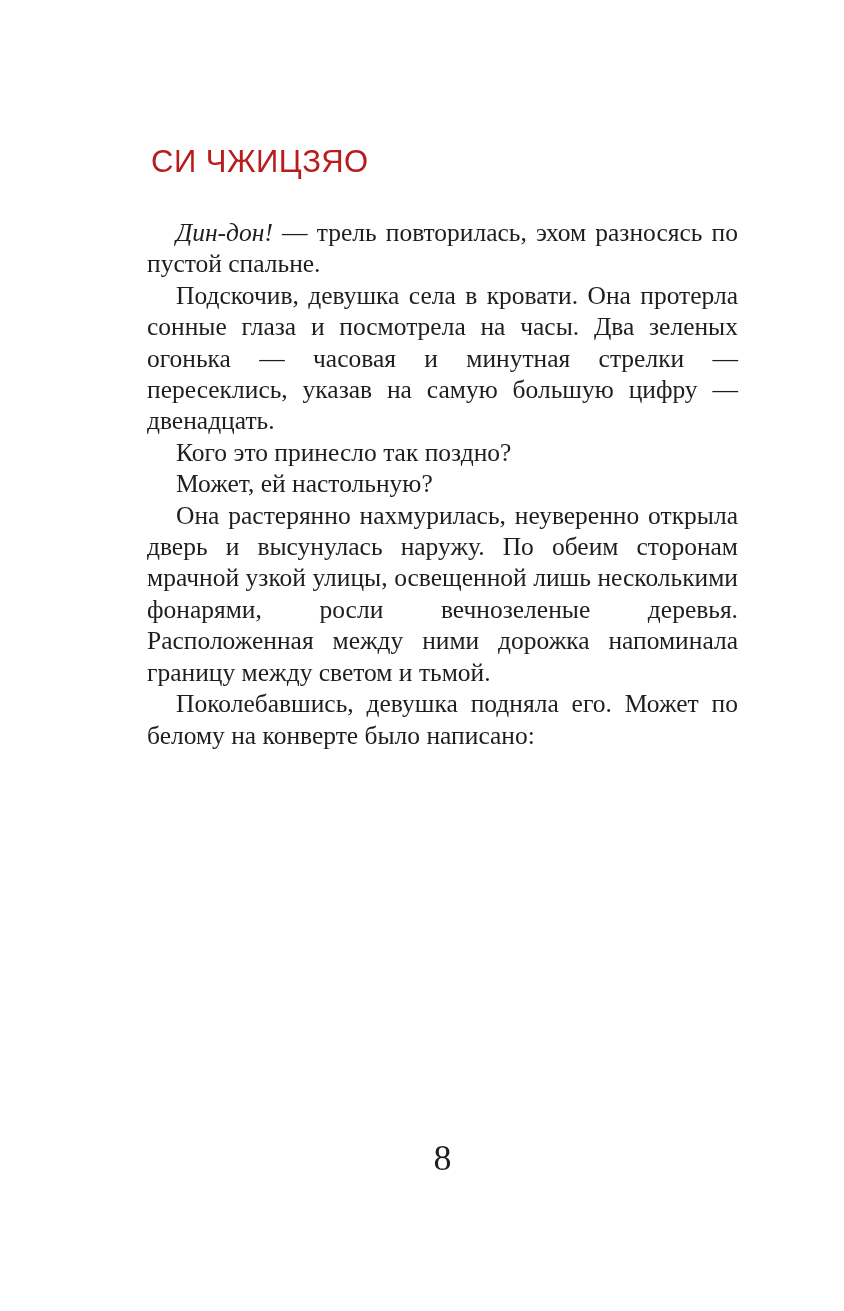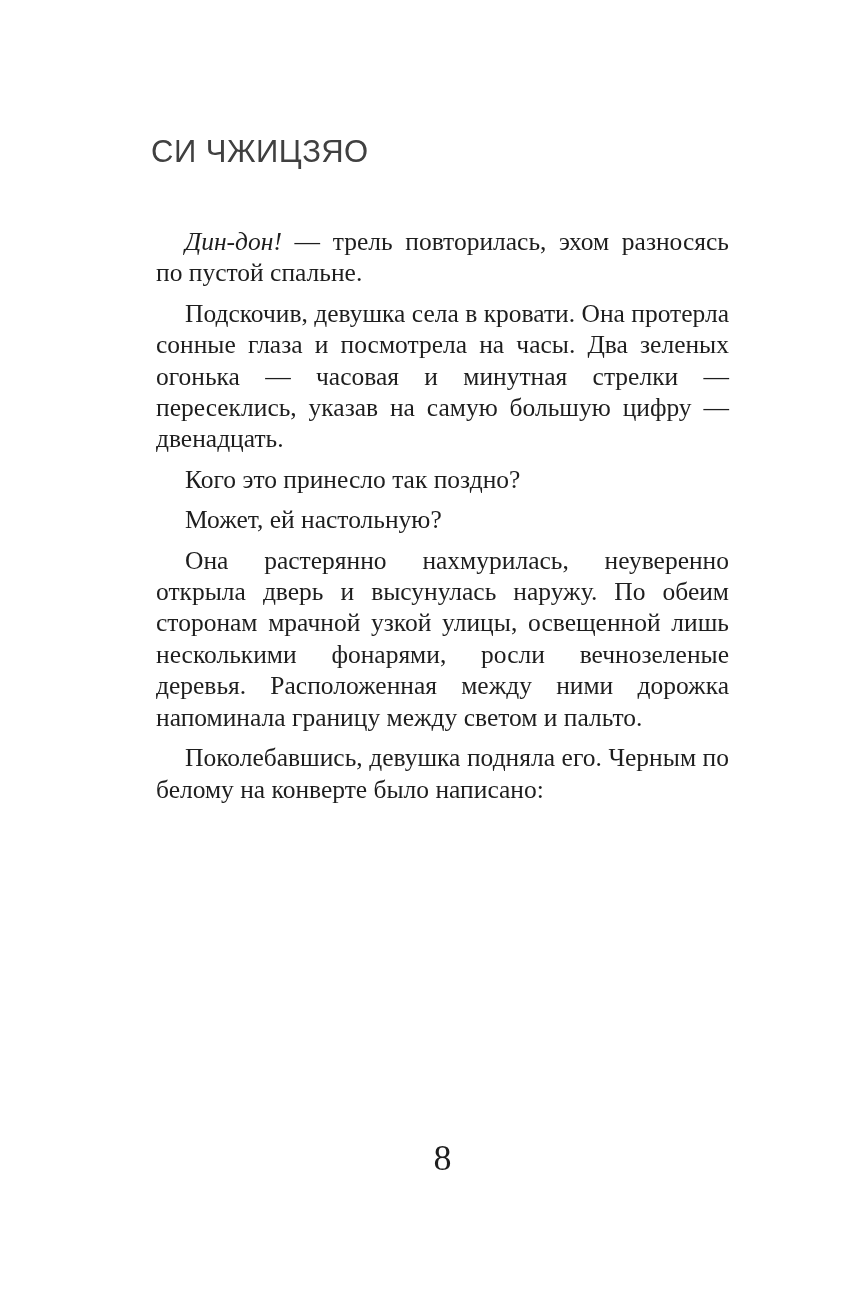--- a/index.html
+++ b/index.html
@@ -12,40 +12,40 @@
     width: 844px;
     height: 1311px;
     background: #ffffff;
     overflow: hidden;
     font-family: "Liberation Serif", serif;
     color: #1e1e1e;
   }
   .running-header {
     position: absolute;
     left: 151px;
-    top: 136px;
+    top: 146px;
     font-family: "Liberation Sans", sans-serif;
     font-size: 31px;
     line-height: 31px;
     letter-spacing: 0.5px;
-    color: #404040;
+    color: #b91c1c;
     white-space: nowrap;
   }
   .body-text {
     position: absolute;
     left: 147px;
     top: 217px;
     width: 591px;
     font-size: 25.5px;
     line-height: 31.4px;
     text-align: justify;
     color: #1e1e1e;
   }
   .body-text p {
-    margin: 9px;
+    margin: 0;
     padding: 0;
     text-indent: 29px;
   }
   .body-text p i {
     font-style: italic;
   }
   .page-number {
     position: absolute;
     left: 147px;
     top: 1138px;
@@ -60,18 +60,18 @@
 <body>
 
 <div class="page">
   <div class="running-header">СИ ЧЖИЦЗЯО</div>
 
   <div class="body-text">
       <p><i>Дин-дон!</i> — трель повторилась, эхом разносясь по пустой спальне.</p>
       <p>Подскочив, девушка села в кровати. Она протерла сонные глаза и посмотрела на часы. Два зеленых огонька — часовая и минутная стрелки — пересеклись, указав на самую большую цифру — двенадцать.</p>
       <p>Кого это принесло так поздно?</p>
       <p>Может, ей настольную?</p>
-      <p>Она растерянно нахмурилась, неуверенно открыла дверь и высунулась наружу. По обеим сторонам мрачной узкой улицы, освещенной лишь несколькими фонарями, росли вечнозеленые деревья. Расположенная между ними дорожка напоминала границу между светом и пальто.</p>
-      <p>Поколебавшись, девушка подняла его. Черным по белому на конверте было написано:</p>
+      <p>Она растерянно нахмурилась, неуверенно открыла дверь и высунулась наружу. По обеим сторонам мрачной узкой улицы, освещенной лишь несколькими фонарями, росли вечнозеленые деревья. Расположенная между ними дорожка напоминала границу между светом и тьмой.</p>
+      <p>Поколебавшись, девушка подняла его. Может по белому на конверте было написано:</p>
     </div>
 
   <div class="page-number">8</div>
 </div>
 
 </body></html>

